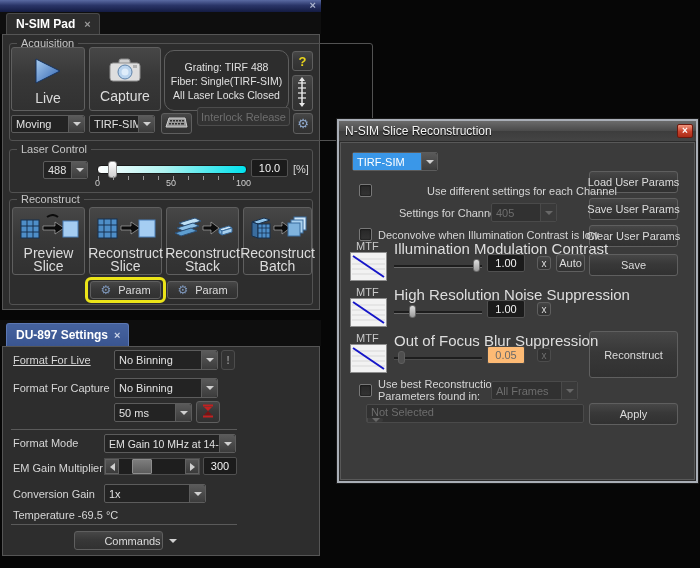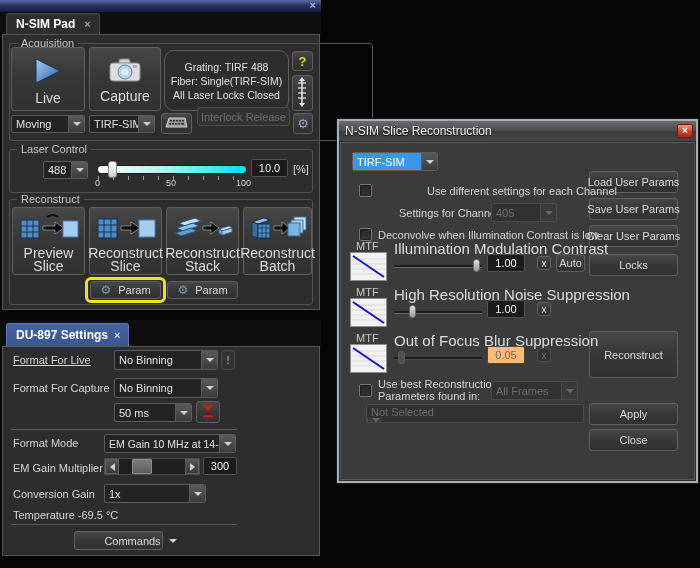--- a/index.html
+++ b/index.html
@@ -419,30 +419,27 @@
     <div class="abs btn" style="left:249px;top:29px;width:89px;height:22px;">
       <span>Load User Params</span>
     </div>
     <div class="abs btn" style="left:249px;top:56px;width:89px;height:22px;">
       <span>Save User Params</span>
     </div>
     <div class="abs btn" style="left:249px;top:83px;width:89px;height:22px;">
       <span>Clear User Params</span>
     </div>
     <div class="abs btn" style="left:249px;top:112px;width:89px;height:22px;">
-      <span>Locks</span>
+      <span>Save</span>
     </div>
     <div class="abs btn" style="left:249px;top:189px;width:89px;height:47px;">
       <span>Reconstruct</span>
     </div>
     <div class="abs btn" style="left:249px;top:261px;width:89px;height:22px;">
       <span>Apply</span>
-    </div>
-    <div class="abs btn" style="left:249px;top:287px;width:89px;height:22px;">
-      <span>Close</span>
     </div>
 
     <span class="abs checkbox" style="left:19px;top:42px;"></span>
     <span class="abs lbl" style="left:51px;top:43px;padding-left:36px;">Use different settings for each Channel</span>
 
     <span class="abs lbl" style="left:59px;top:65px;">Settings for Channel:</span>
     <div class="abs dd disabled" style="left:151px;top:61px;width:66px;height:19px;">
       <span class="dd-text">405</span>
       <span class="dd-btn">
           <span class="tri-down"></span>

